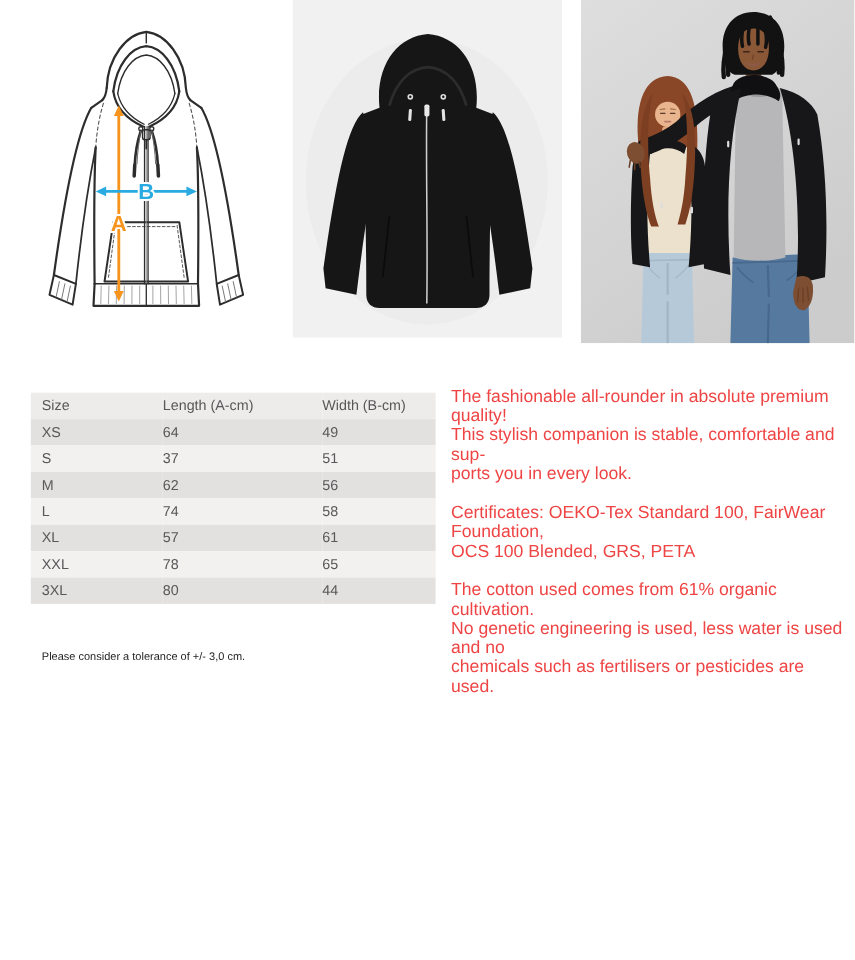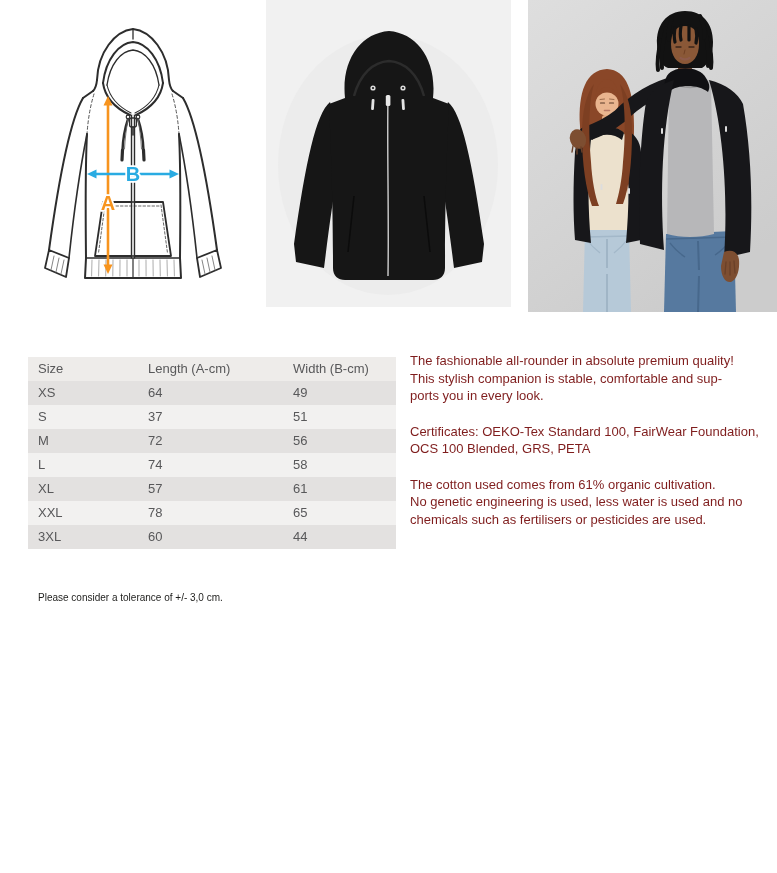--- a/index.html
+++ b/index.html
@@ -21,22 +21,22 @@
   .size-table .c1{width:110px;padding-left:10px;}
   .size-table .c2{width:145px;margin-top:45px;}
   .size-table .c3{width:103px;}
   .size-table thead tr{background:#eeecea;}
   .size-table tbody tr:nth-child(odd){background:#e3e1e0;}
   .size-table tbody tr:nth-child(even){background:#f2f1f0;}
 
   .tolerance{position:absolute;left:38px;top:592px;font-size:10px;color:#1e1e1c;}
 
   
-  .description{position:absolute;left:410px;top:352px;width:360px;color:#7f1d1d;
-    font-size:13px;line-height:17.5px;}
+  .description{position:absolute;left:410px;top:352px;width:360px;color:#ef4444;
+    font-size:16px;line-height:17.5px;}
   .description .para{white-space:pre-line;margin:0 0 18px 0;}
 
   
   .arrow-label{font-family:"Liberation Sans", sans-serif;font-weight:bold;font-size:20px;
     paint-order:stroke;stroke:#ffffff;stroke-width:3.5px;stroke-linejoin:round;}
 </style>
 </head>
 <body>
 
 <div class="page">
@@ -226,41 +226,41 @@
         <td class="c2">64</td>
         <td class="c3">49</td>
       </tr>
       <tr>
         <td class="c1">S</td>
         <td class="c2">37</td>
         <td class="c3">51</td>
       </tr>
       <tr>
         <td class="c1">M</td>
-        <td class="c2">72</td>
+        <td class="c2">62</td>
         <td class="c3">56</td>
       </tr>
       <tr>
         <td class="c1">L</td>
         <td class="c2">74</td>
         <td class="c3">58</td>
       </tr>
       <tr>
         <td class="c1">XL</td>
         <td class="c2">57</td>
         <td class="c3">61</td>
       </tr>
       <tr>
         <td class="c1">XXL</td>
         <td class="c2">78</td>
         <td class="c3">65</td>
       </tr>
       <tr>
         <td class="c1">3XL</td>
-        <td class="c2">60</td>
+        <td class="c2">80</td>
         <td class="c3">44</td>
       </tr>
     </tbody>
   </table>
 
   <div class="tolerance">Please consider a tolerance of +/- 3,0 cm.</div>
 
   <div class="description">
     <p class="para">The fashionable all-rounder in absolute premium quality!
 This stylish companion is stable, comfortable and sup-

